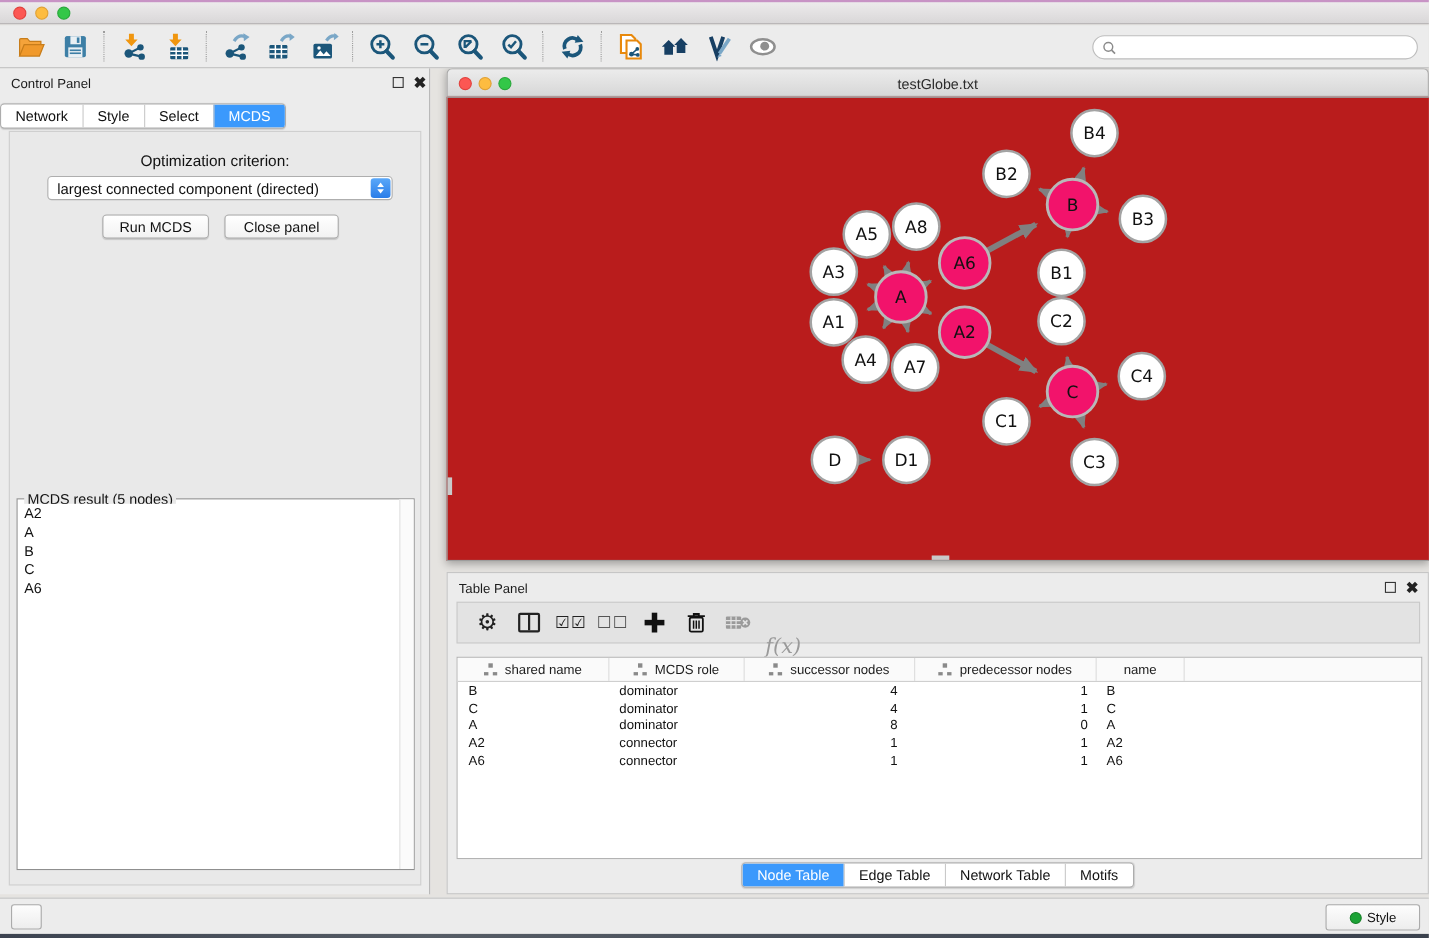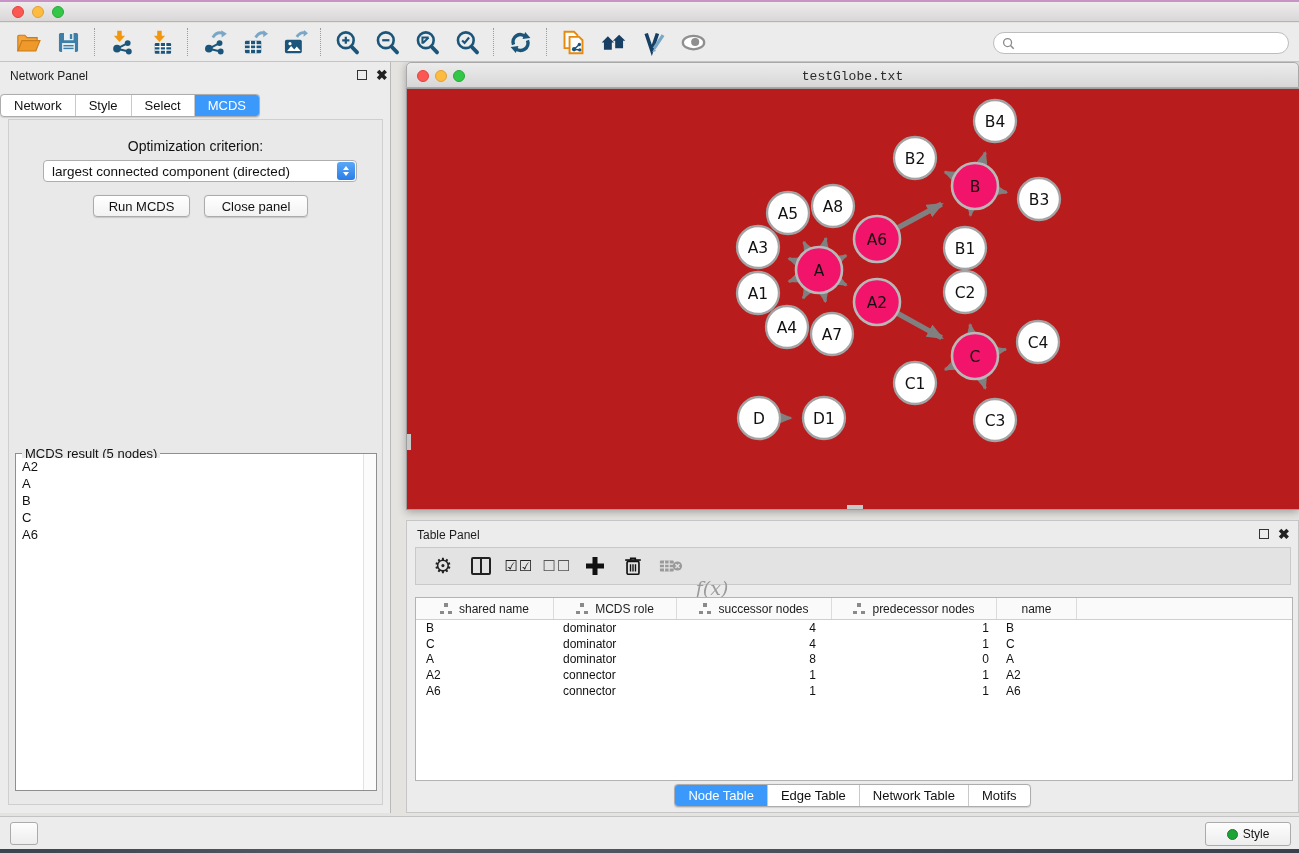--- a/index.html
+++ b/index.html
@@ -61,21 +61,21 @@
   .mcds-item { font-size:13px; color:#111; padding:1px 0 1px 5px; line-height:15px; }
   .mcds-scroll { position:absolute; right:0; top:0; width:13px; height:100%; background:#fbfbfb; border-left:1px solid #e2e2e2; }
 
   
   .net-window { position:absolute; left:406px; top:62px; width:893px; height:448px;
     border-radius:5px 5px 0 0; box-shadow:0 2px 8px rgba(0,0,0,.3); }
   .net-titlebar { position:absolute; left:0; top:0; width:100%; height:26px;
     background:linear-gradient(#ececec,#d7d7d7); border:1px solid #a9a9a9; border-radius:5px 5px 0 0; }
   .net-titlebar .tl { top:7px; }
   .net-titlebar .tl.red { left:10px; } .net-titlebar .tl.yel { left:28px; } .net-titlebar .tl.grn { left:46px; }
-  .net-title { position:absolute; top:6px; width:100%; text-align:center; font-size:13px; color:#2b2b2b;font-family:Liberation Mono, monospace; }
+  .net-title { position:absolute; top:6px; width:100%; text-align:center; font-size:13px; color:#2b2b2b; }
   .net-canvas { position:absolute; left:0; top:26px; width:987px; height:422px; background:#b91c1c; border:1px solid #9d9d9d; }
   .net-canvas svg { width:100%; height:100%; display:block; }
   .resize-grip { position:absolute; right:1px; bottom:1px; width:14px; height:14px;
     background:repeating-linear-gradient(135deg, transparent 0 3px, #b5b5b5 3px 4px); }
   .edge-grip-left { position:absolute; left:0; top:345px; width:4px; height:16px; background:#c9c9c9; }
   .edge-grip-bottom { position:absolute; left:440px; bottom:0; width:16px; height:4px; background:#c9c9c9; }
 
   
   .table-panel { position:absolute; left:406px; top:520px; width:893px; height:293px; background:#ececec;
     border:1px solid #c6c6c6; }
@@ -266,21 +266,21 @@
   <div class="search-field">
     <svg width="13" height="13" viewBox="0 0 14 14">
       <circle cx="6" cy="6" r="4.3" fill="none" stroke="#8b8b8b" stroke-width="1.4"></circle>
       <path d="M9.2 9.2 L12.6 12.6" stroke="#8b8b8b" stroke-width="1.6"></path>
     </svg>
     <input type="text" placeholder="" style="">
   </div>
 </div>
 
 <div class="control-panel">
-  <div class="panel-title">Network Panel</div>
+  <div class="panel-title">Control Panel</div>
   <div class="panel-ctl" style="left:357px;"><span class="float-box"></span></div>
   <div class="panel-ctl" style="left:376px;top:5px;font-size:14px;">✖</div>
   <div class="cp-tabs-wrap">
     <div class="seg">
         <div class="tab">Network</div>
         <div class="tab">Style</div>
         <div class="tab">Select</div>
         <div class="tab active">MCDS</div>
       </div>
   </div>

